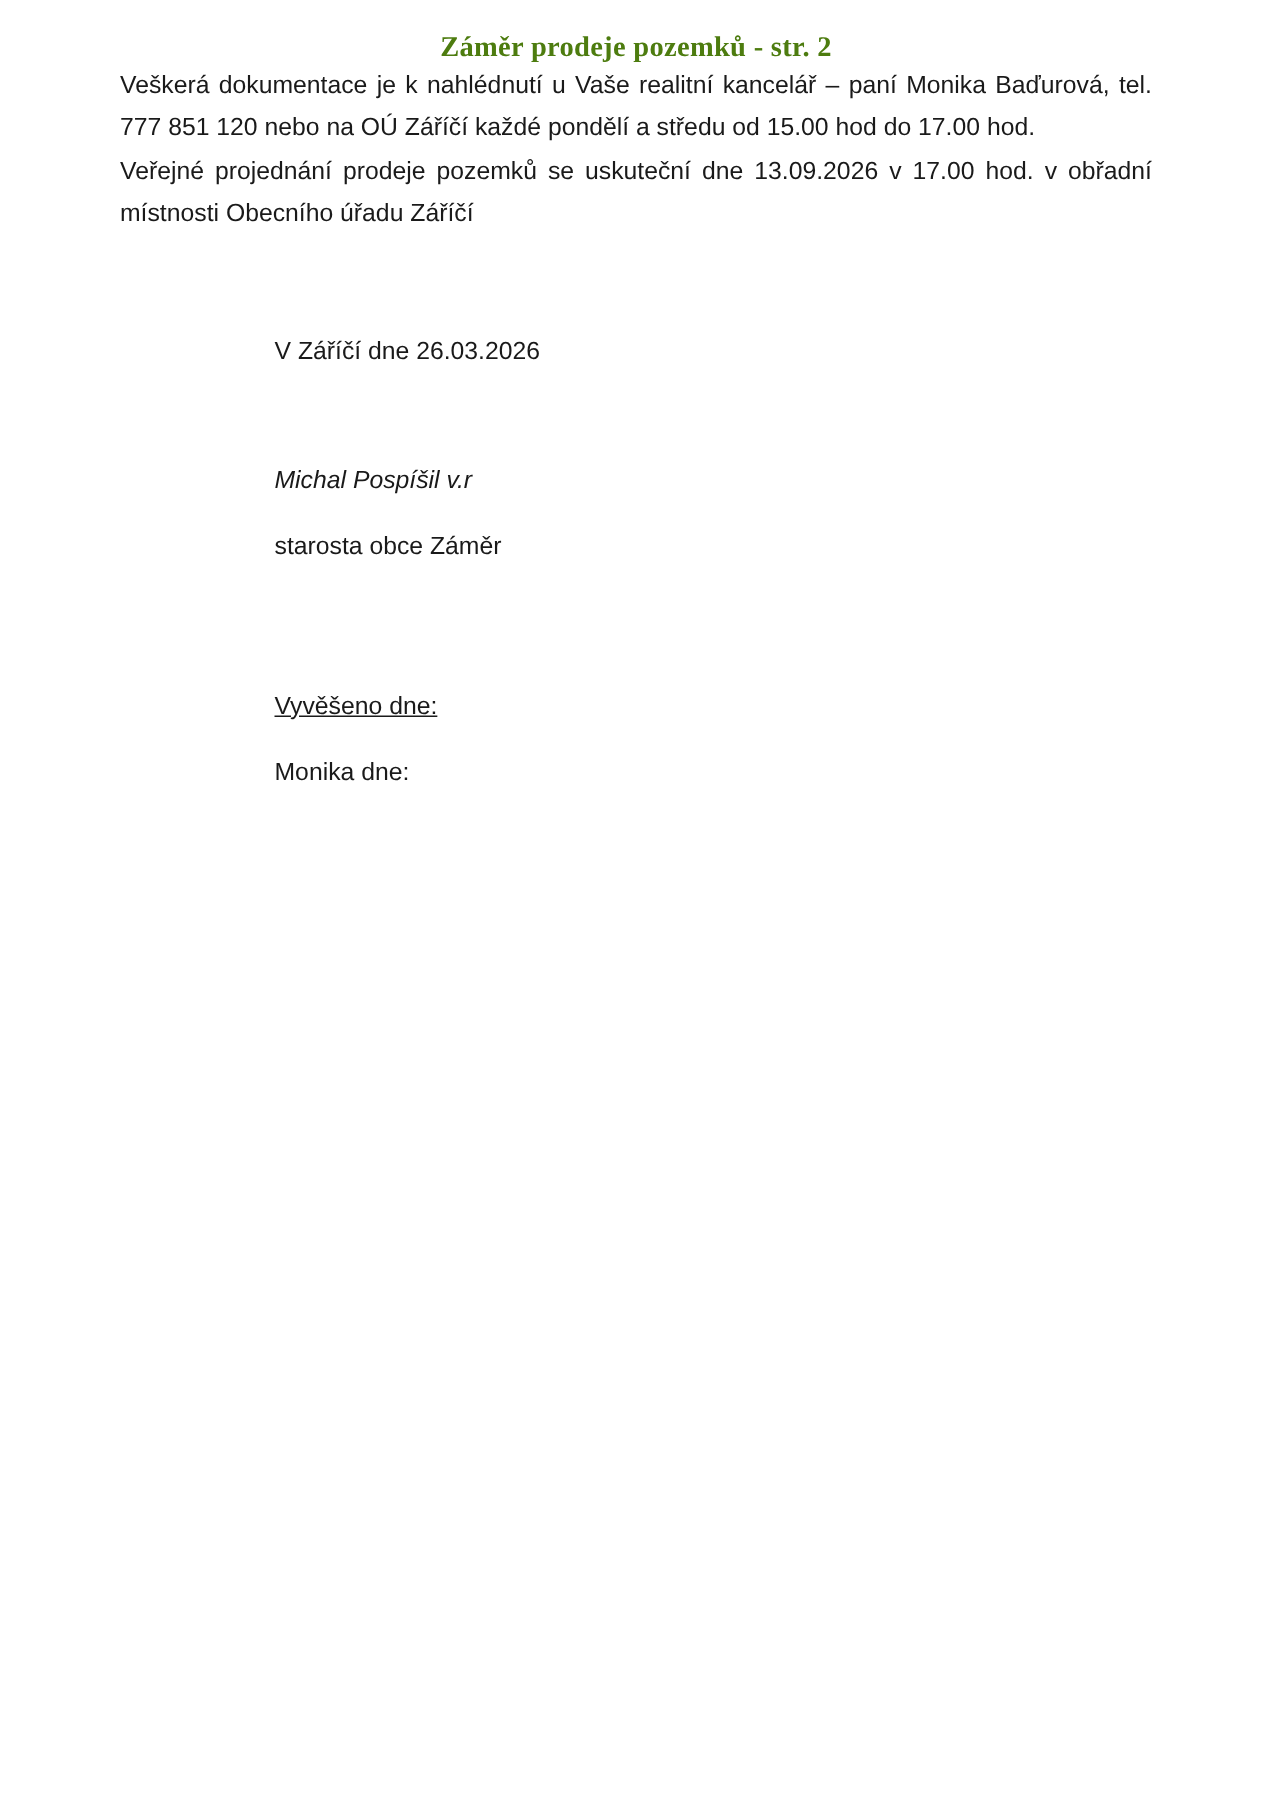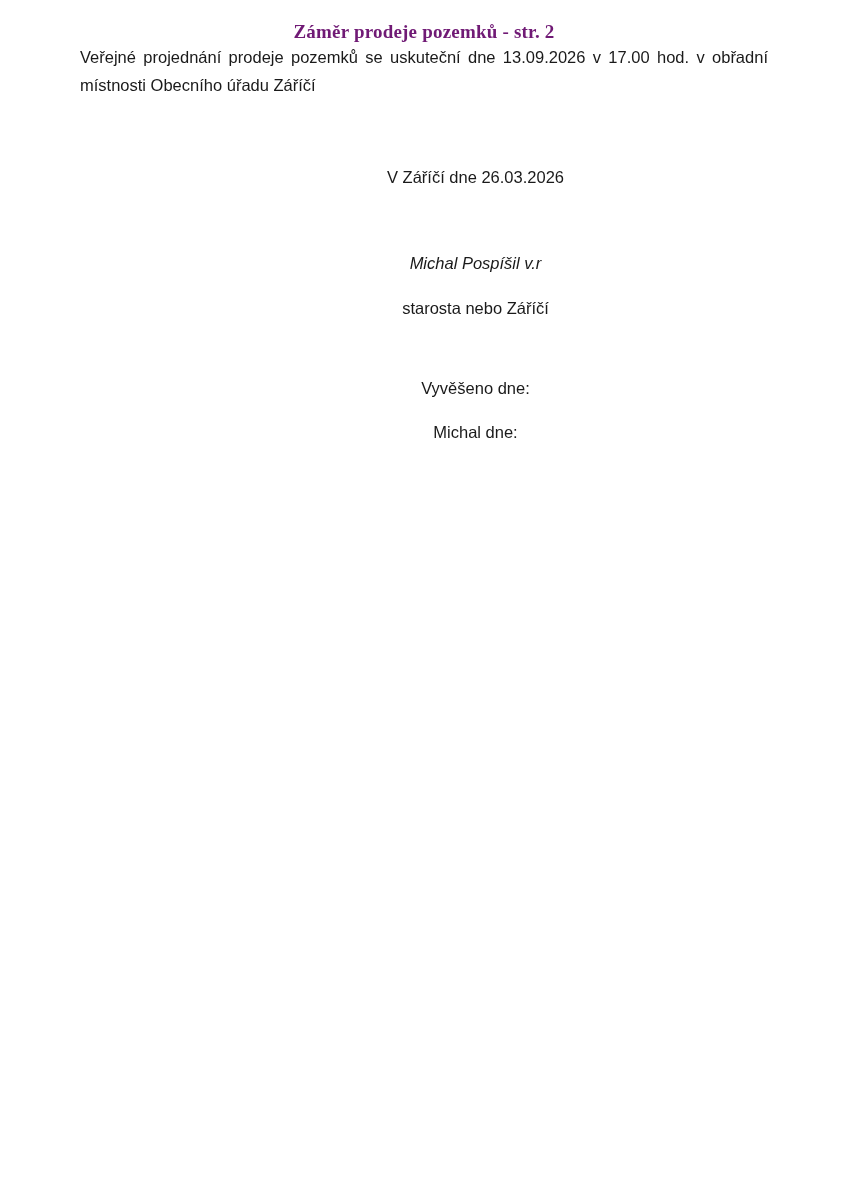--- a/index.html
+++ b/index.html
@@ -20,21 +20,21 @@
     height: 1200px;
     box-sizing: border-box;
     padding: 0;
     position: relative;
   }
   .doc-title {
     text-align: center;
     font-family: "Liberation Serif", serif;
     font-weight: bold;
     font-size: 19px;
-    color: #701a75;
+    color: #4d7c0f;
     margin: 0;
     padding-top: 21px;
     letter-spacing: 0.2px;
   }
   .body-block {
     padding: 0 80px 0 80px;
   }
   p.just {
     text-align: justify;
     text-justify: inter-word;
@@ -44,53 +44,53 @@
     color: #1a1a1a;
   }
   .para-1 {
     margin-top: 67px;
   }
   .para-2 {
     margin-top: 21px;
   }
   .indent-block {
     padding-left: 103px;
-    text-align: center;
   }
   .line {
     font-size: 16.5px;
     line-height: 1.72;
     color: #1a1a1a;
     margin: 0;
   }
   .sp-date { margin-top: 63px; }
   .sp-sign { margin-top: 58px; font-style: italic; }
   .sp-role { margin-top: 16px; }
-  .sp-posted { margin-top: 52px; }
+  .sp-posted { margin-top: 78px; text-decoration: underline; }
   .sp-removed { margin-top: 16px; }
 </style>
 </head>
 <body>
 
 <div class="page">
 
   <h1 class="doc-title">Záměr prodeje pozemků - str. 2</h1>
 
   <div class="body-block">
 
+    <p class="just para-1">Veškerá dokumentace je k nahlédnutí u Vaše realitní kancelář – paní Monika Baďurová, tel. 777 851 120 nebo na OÚ Záříčí  každé pondělí a středu od 15.00 hod do 17.00 hod.</p>
 
     <p class="just para-2">Veřejné projednání prodeje pozemků se uskuteční dne 13.09.2026 v 17.00 hod. v obřadní místnosti Obecního úřadu Záříčí</p>
 
     <div class="indent-block">
 
       <p class="line sp-date">V Záříčí dne 26.03.2026</p>
 
       <p class="line sp-sign">Michal Pospíšil v.r</p>
 
-      <p class="line sp-role">starosta nebo Záříčí</p>
+      <p class="line sp-role">starosta obce Záměr</p>
 
       <p class="line sp-posted">Vyvěšeno dne:</p>
 
-      <p class="line sp-removed">Michal dne:</p>
+      <p class="line sp-removed">Monika dne:</p>
 
     </div>
   </div>
 </div>
 
 </body></html>

